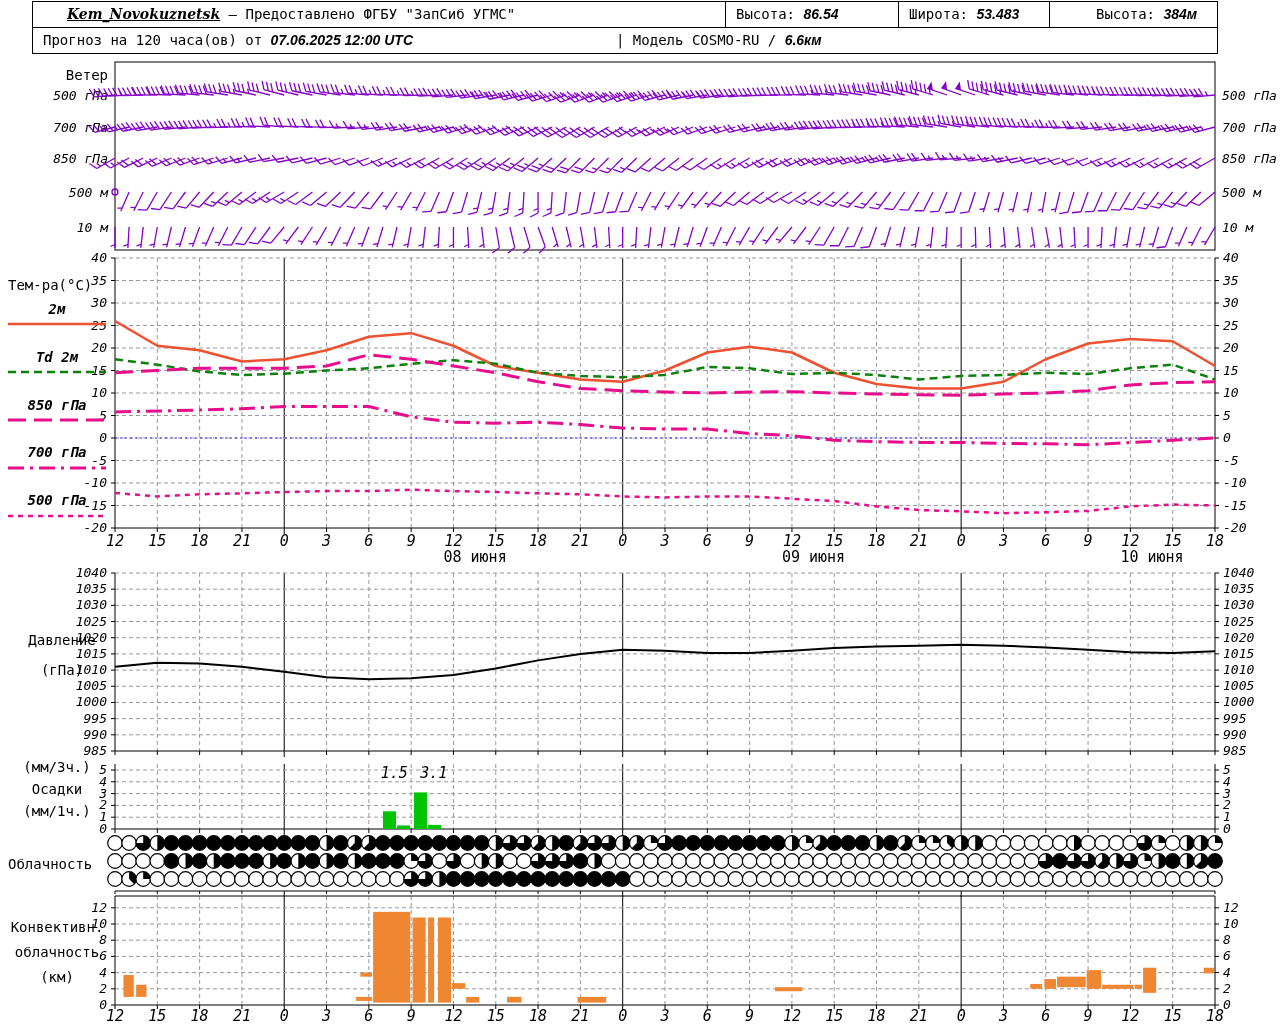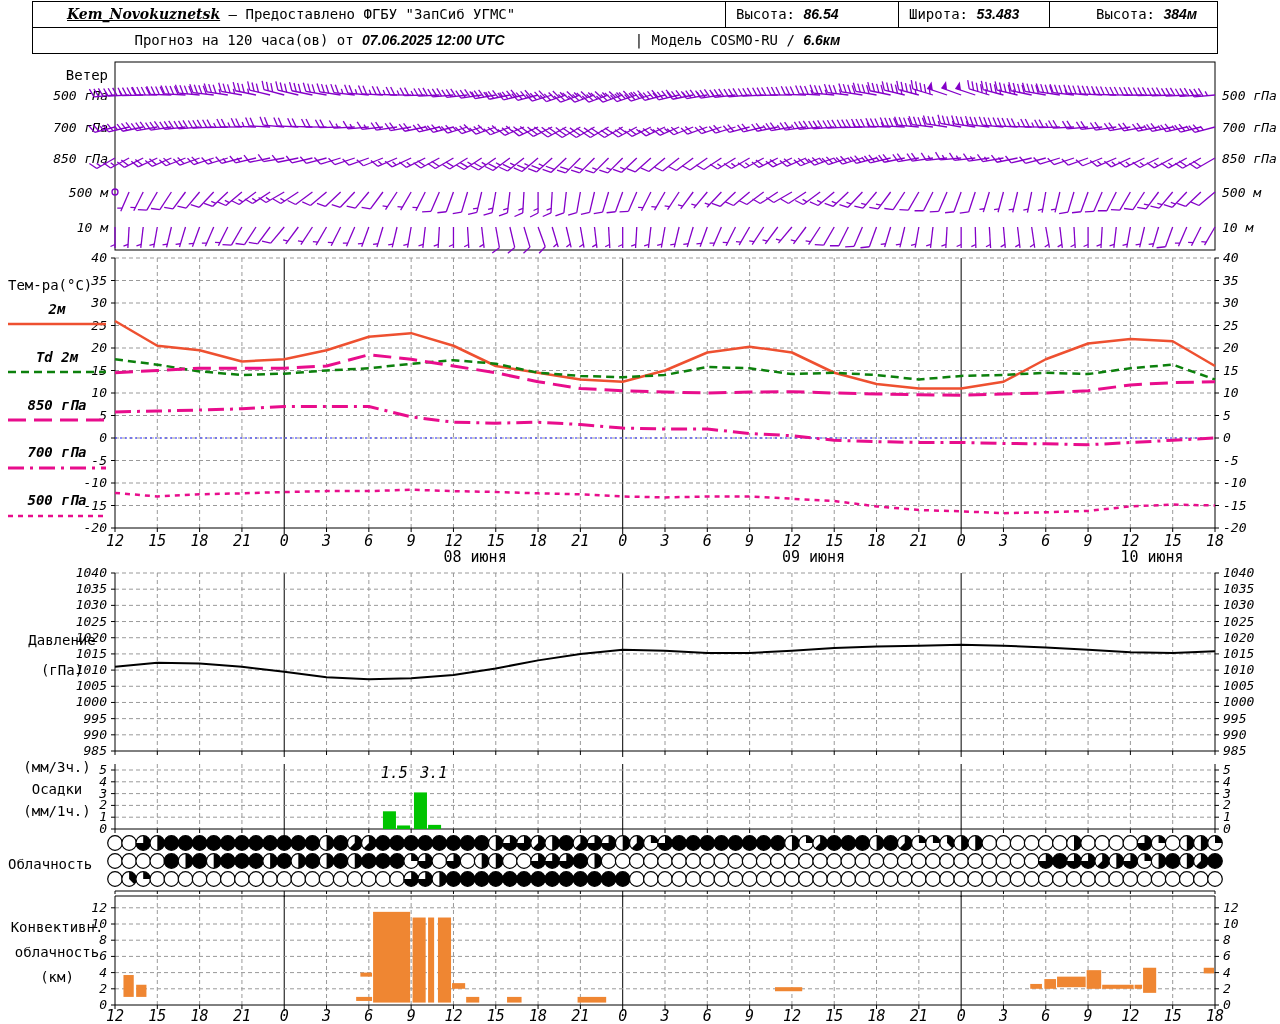--- a/index.html
+++ b/index.html
@@ -1,20 +1,20 @@
 <!DOCTYPE html>
 <html><head>
 <meta charset="utf-8">
 <style>
   html,body{margin:0;padding:0;background:#fff;}
   .page{position:relative;width:1280px;height:1024px;background:#fff;overflow:hidden;
         font-family:"DejaVu Sans Mono",monospace;color:#000;}
   .header{position:absolute;left:32px;top:1px;width:1184px;border:1px solid #000;font-size:14px;}
   .hrow{display:flex;height:25px;line-height:25px;white-space:nowrap;}
-  .hrow+.hrow{border-top:1px solid #000;text-align:center;}
+  .hrow+.hrow{border-top:1px solid #000;}
   .hcell{padding:0 10px;overflow:hidden;}
   .hcell+.hcell{border-left:1px solid #000;}
   .c-station{width:648px;padding-left:34px;}
   .c-lon{width:152px;}
   .c-lat{width:130px;}
   .c-alt{flex:1;padding-left:46px;}
   .c-fore{width:553px;}
   .c-model{width:243px;}
   .c-calc{flex:1;}
   .station{font-weight:bold;font-style:italic;text-decoration:underline;font-family:"DejaVu Serif",serif;}

